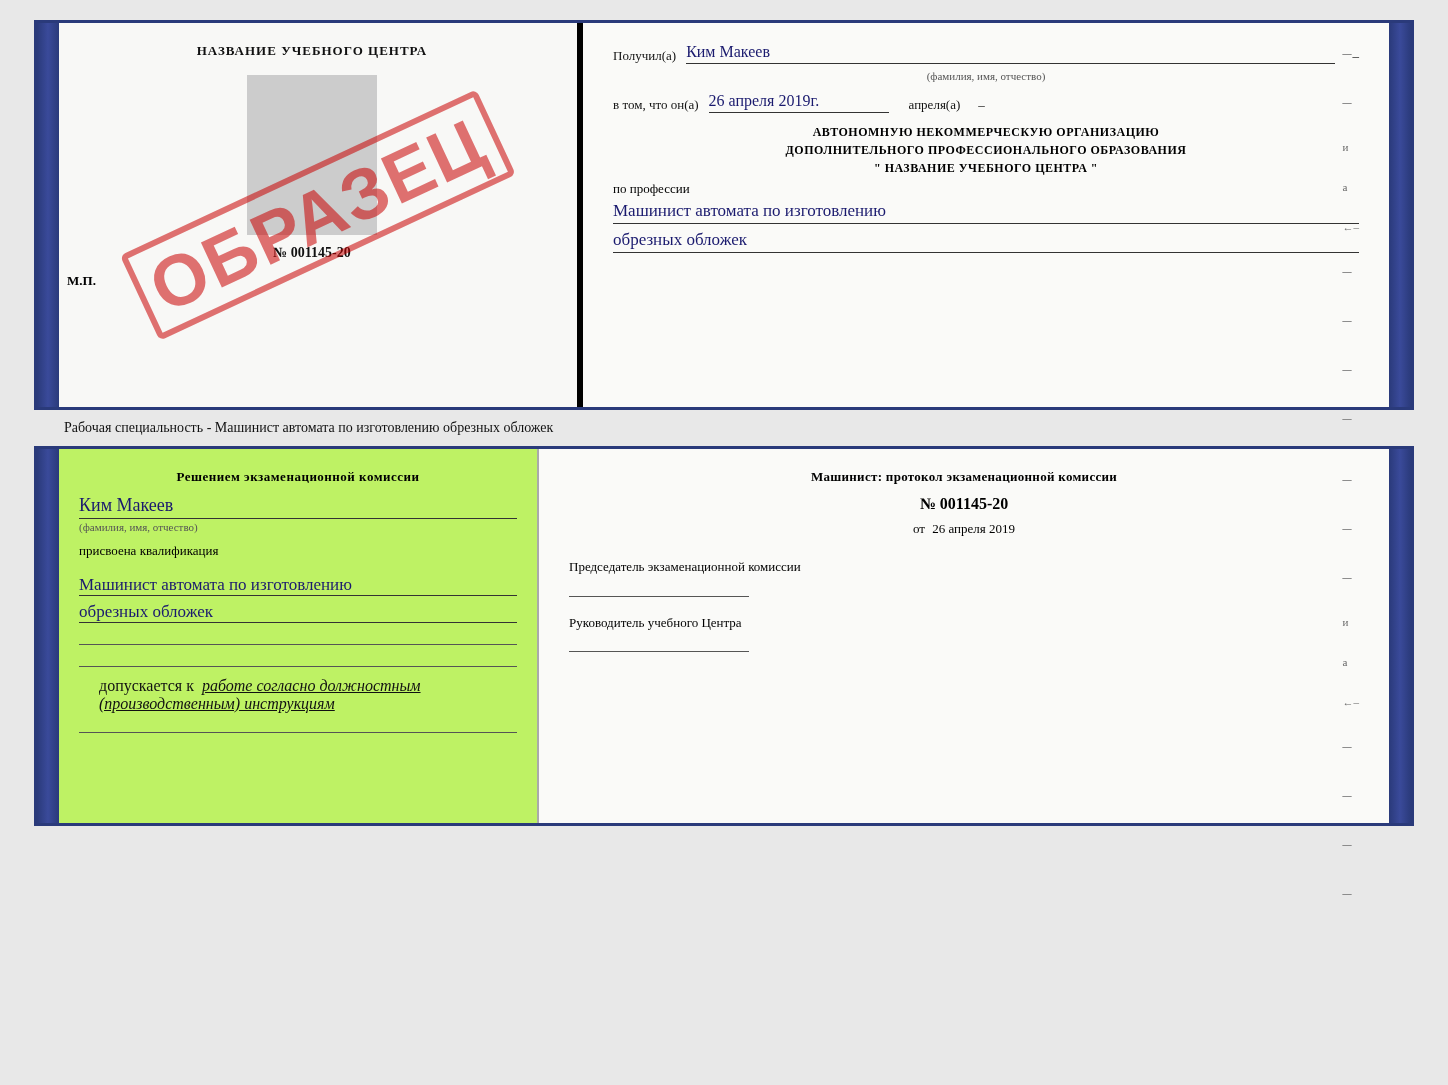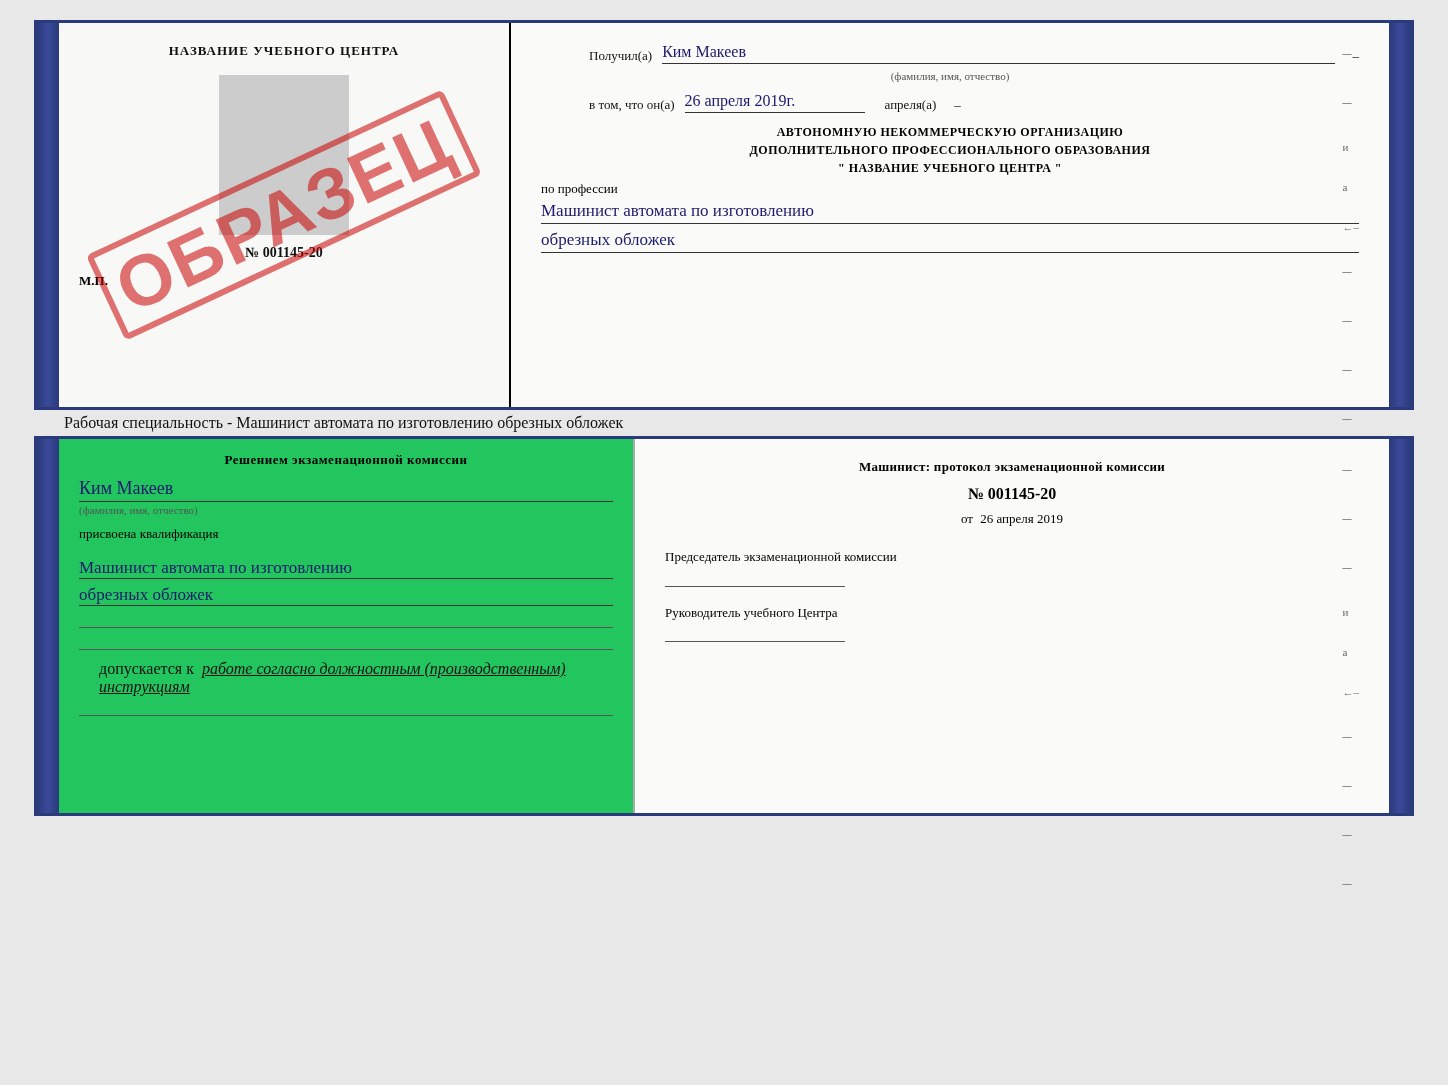--- a/index.html
+++ b/index.html
@@ -29,24 +29,24 @@
       min-height: 390px;
     }
 
     .doc-spine {
       width: 22px;
       background: linear-gradient(to right, #2a3a7a, #3a4a9a, #2a3a7a);
       flex-shrink: 0;
     }
 
     .doc-left {
-      width: 452px;
-      flex-shrink: 0;
-      border-right: 2px solid #000000;
-      padding: 20px 20px 10px 20px;
+      width: 524px;
+      flex-shrink: 0;
+      border-right: 6px solid #000000;
+      padding: 20px 20px 10px 8px;
       position: relative;
       overflow: hidden;
       background: #f8f8f6;
     }
 
     .doc-right {
       flex: 1;
       padding: 20px 30px 10px 30px;
       position: relative;
       background: #fafaf8;
@@ -127,21 +127,20 @@
       z-index: 10;
       line-height: 1;
     }
 
     
     .right-row {
       display: flex;
       align-items: flex-end;
       gap: 10px;
       margin-bottom: 6px;
-      margin-left: 48px;
     }
 
     .right-label {
       font-size: 13px;
       color: #111;
       white-space: nowrap;
     }
 
     .right-value {
       font-family: 'Segoe Script', 'Brush Script MT', cursive;
@@ -192,41 +191,41 @@
       top: 20px;
       display: flex;
       flex-direction: column;
       gap: 28px;
       font-size: 18px;
       color: #888;
     }
 
     
     .separator-text {
-      font-size: 16px;
+      font-size: 14px;
       color: #111;
-      margin: 4px 0;
+      margin: 10px 0;
       padding: 0 30px;
     }
 
     
     .bottom-doc {
       display: flex;
       width: 100%;
       border: 3px solid #2a3a7a;
       background: #fafaf8;
       min-height: 380px;
     }
 
     .bottom-left {
-      width: 576px;
+      width: 480px;
       flex-shrink: 0;
       border-right: 2px solid #aaa;
-      padding: 13px 20px 10px 20px;
-      background: #22c55e;
+      padding: 20px 20px 10px 20px;
+      background: #bef264;
     }
 
     .bottom-right {
       flex: 1;
       padding: 20px 30px 10px 30px;
       background: #fafaf8;
       position: relative;
     }
 
     .bottom-left-spine {

